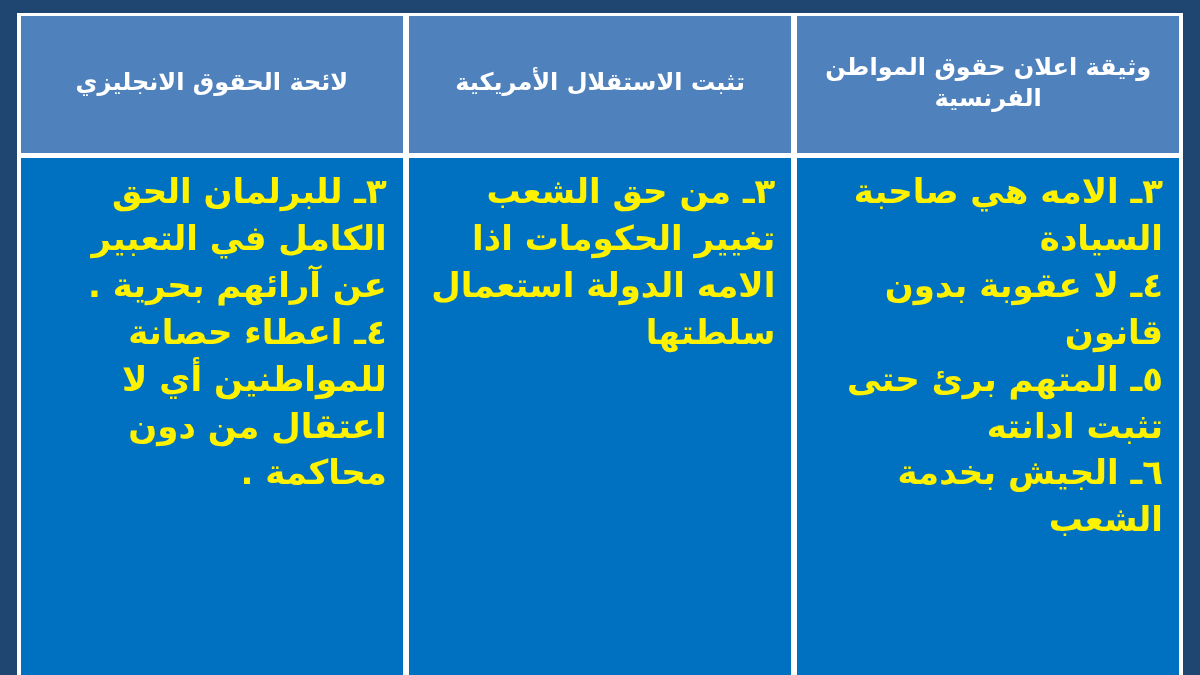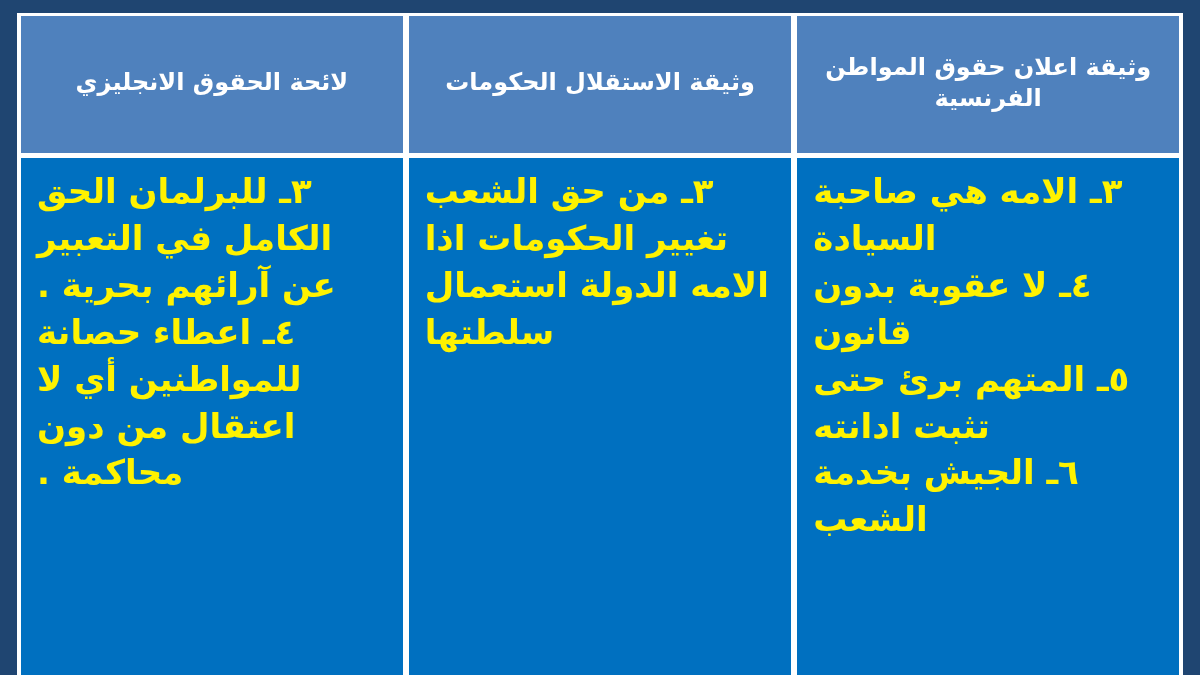--- a/index.html
+++ b/index.html
@@ -78,21 +78,21 @@
     border-left: 3px solid #FFFFFF;
     border-right: 3px solid #FFFFFF;
     position: relative;
     overflow: hidden;
   }
   tbody td.col-first { border-right: 4px solid #FFFFFF; }
   tbody td.col-last  { border-left: 4px solid #FFFFFF; }
 
   .cell-text {
     display: block;
-    text-align: left;
+    text-align: right;
     white-space: pre-line;
   }
 
   
   .mini-mark {
     position: absolute;
     bottom: 26px;
     left: 26px;
     font-size: 13px;
     font-weight: bold;
@@ -102,21 +102,21 @@
 </style>
 </head>
 <body>
 
 <div class="slide">
   <div class="table-wrap">
     <table class="compare">
       <thead>
         <tr>
           <th class="col-first">وثيقة اعلان حقوق المواطن الفرنسية</th>
-          <th>وثيقة الاستقلال الحكومات</th>
+          <th>تثبت الاستقلال الأمريكية</th>
           <th class="col-last">لائحة الحقوق الانجليزي</th>
         </tr>
       </thead>
       <tbody>
         <tr>
           <td class="col-first">
             <span class="cell-text">٣ـ الامه هي صاحبة السيادة
 ٤ـ لا عقوبة بدون قانون
 ٥ـ المتهم برئ حتى تثبت ادانته
 ٦ـ الجيش بخدمة الشعب</span>

